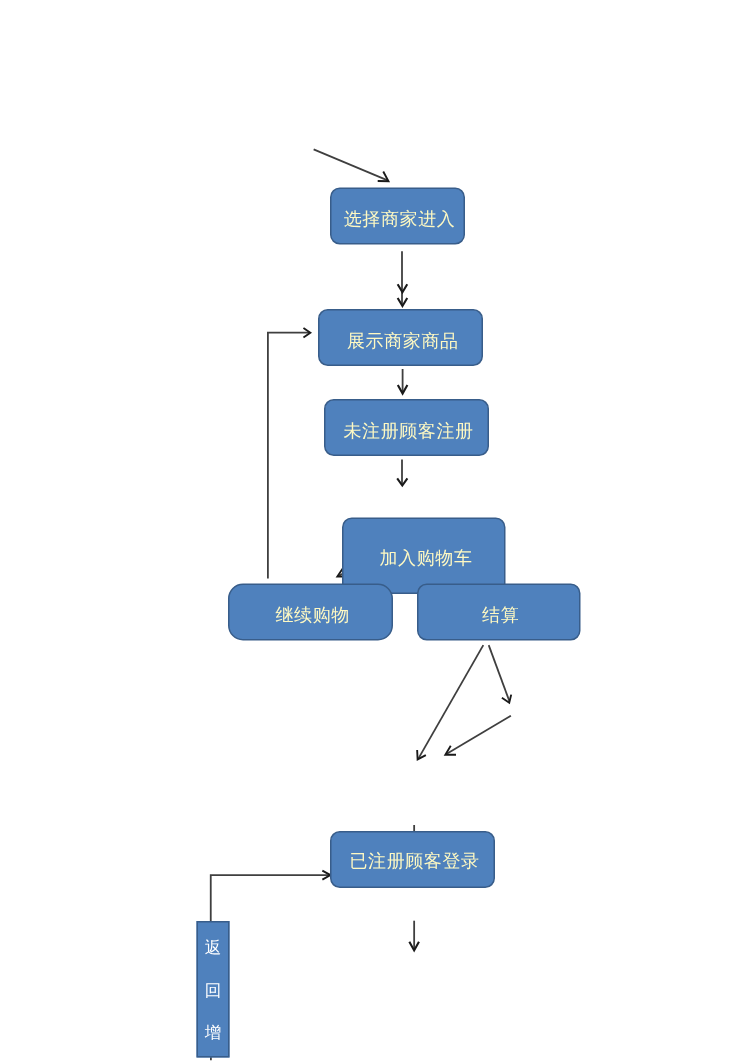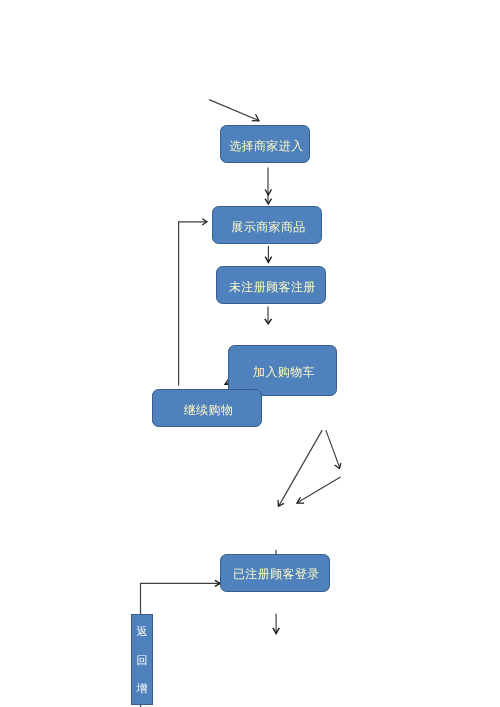--- a/index.html
+++ b/index.html
@@ -83,22 +83,23 @@
     </svg>
 
   <div class="node" style="left:220.2px;top:125.2px;width:89.6px;height:38.1px;">选择商家进入</div>
 
   <div class="node" style="left:212.3px;top:206.4px;width:109.7px;height:37.9px;">展示商家商品</div>
 
   <div class="node" style="left:216.2px;top:266.1px;width:109.6px;height:38px;">未注册顾客注册</div>
 
   <div class="node" style="left:228px;top:325.2px;width:109.2px;height:51px;margin-top:20px;">加入购物车</div>
 
-  <div class="node" style="left:152.1px;top:389.4px;width:109.9px;height:37.7px;">继续购物</div>
+  <div class="node" style="left:152.1px;top:389.4px;width:109.9px;height:37.7px;border-radius:10px;">继续购物</div>
 
+  <div class="node" style="left:277.8px;top:389.4px;width:109.2px;height:37.7px;">结算</div>
 
 
   <div class="node" style="left:220.2px;top:510.1px;width:109.6px;height:37.7px;margin-top:44px;">已注册顾客登录</div>
 
 
   <div class="vnode" style="left:130.9px;top:613.7px;width:22.2px;height:91.5px;">
     <span class="vch" style="top:12.3px;">返</span>
     <span class="vch" style="top:41.2px;">回</span>
     <span class="vch" style="top:69.4px;">增</span>
   </div>

